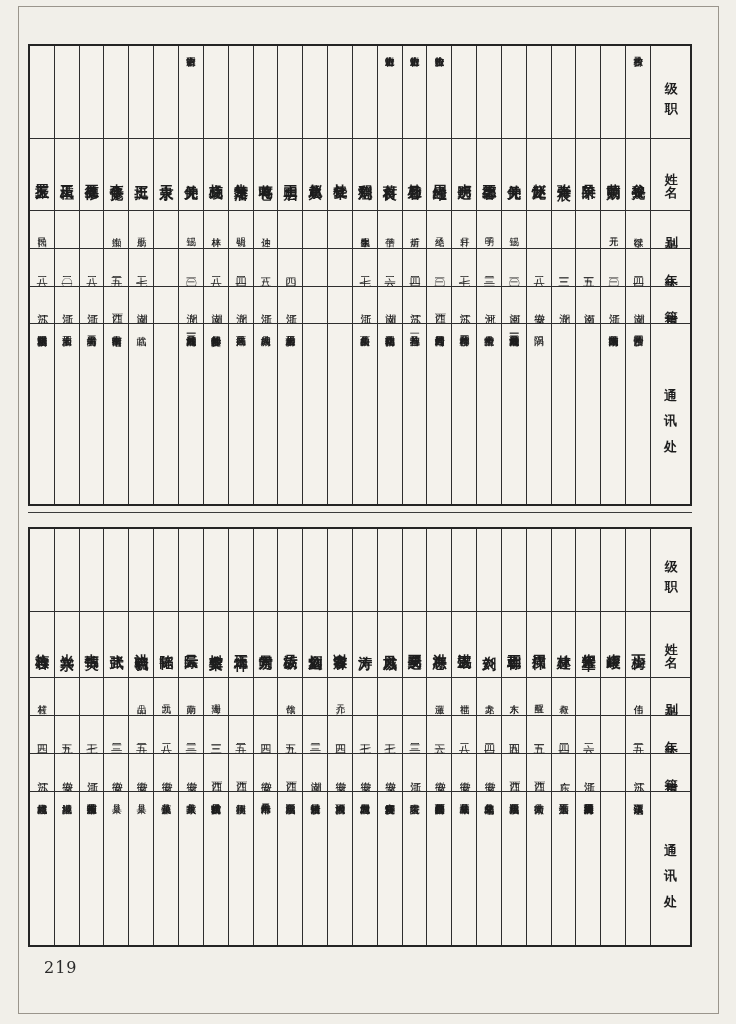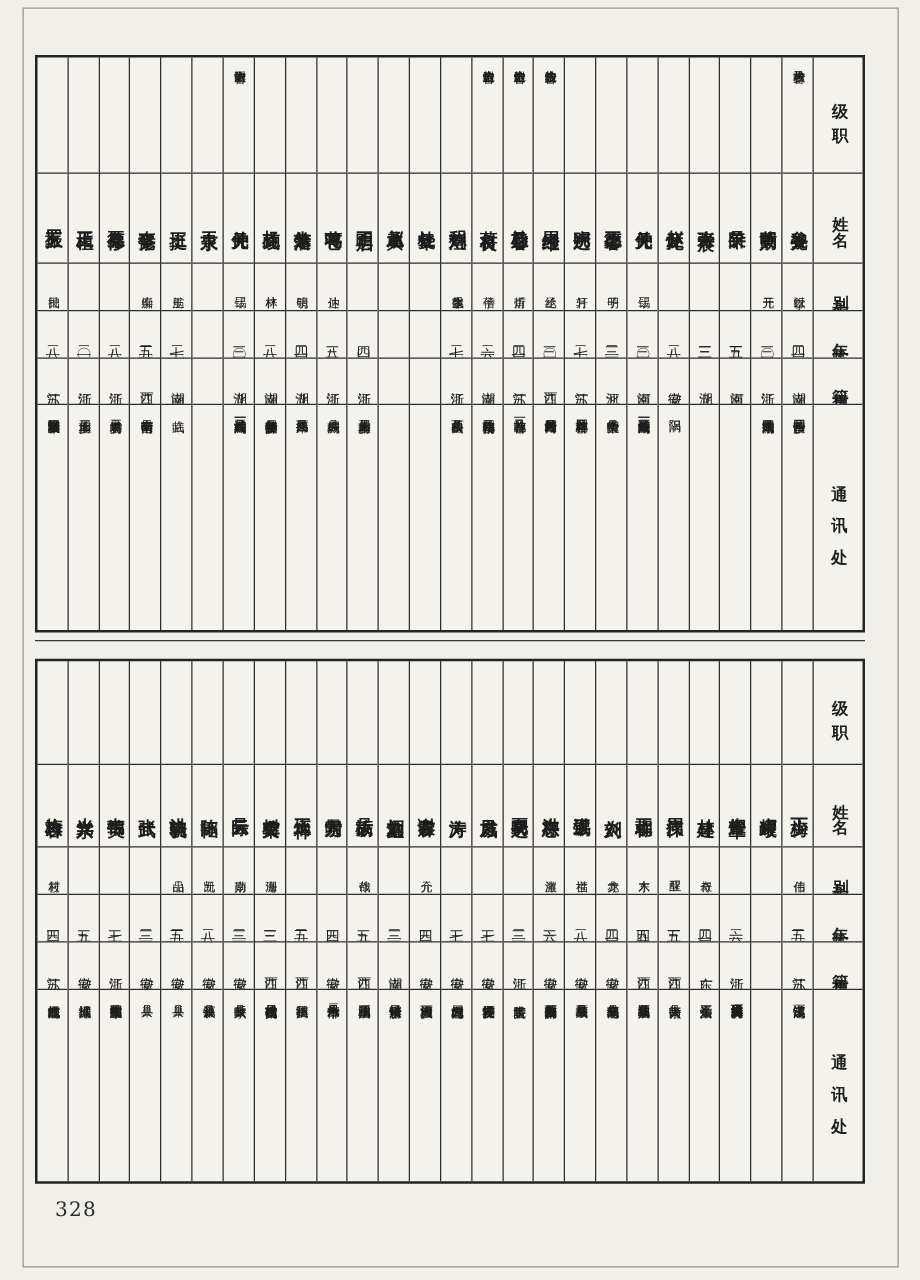--- a/index.html
+++ b/index.html
@@ -1120,13 +1120,13 @@
       </div>
       <div class="cell c-origin">
         <span class="vtext">江苏</span>
       </div>
       <div class="cell c-addr">
         <span class="vtext">本城北门桥虹庙</span>
       </div>
     </div>
   </section>
 
-<div class="pageno">328</div>
+<div class="pageno">219</div>
 
 </body></html>

